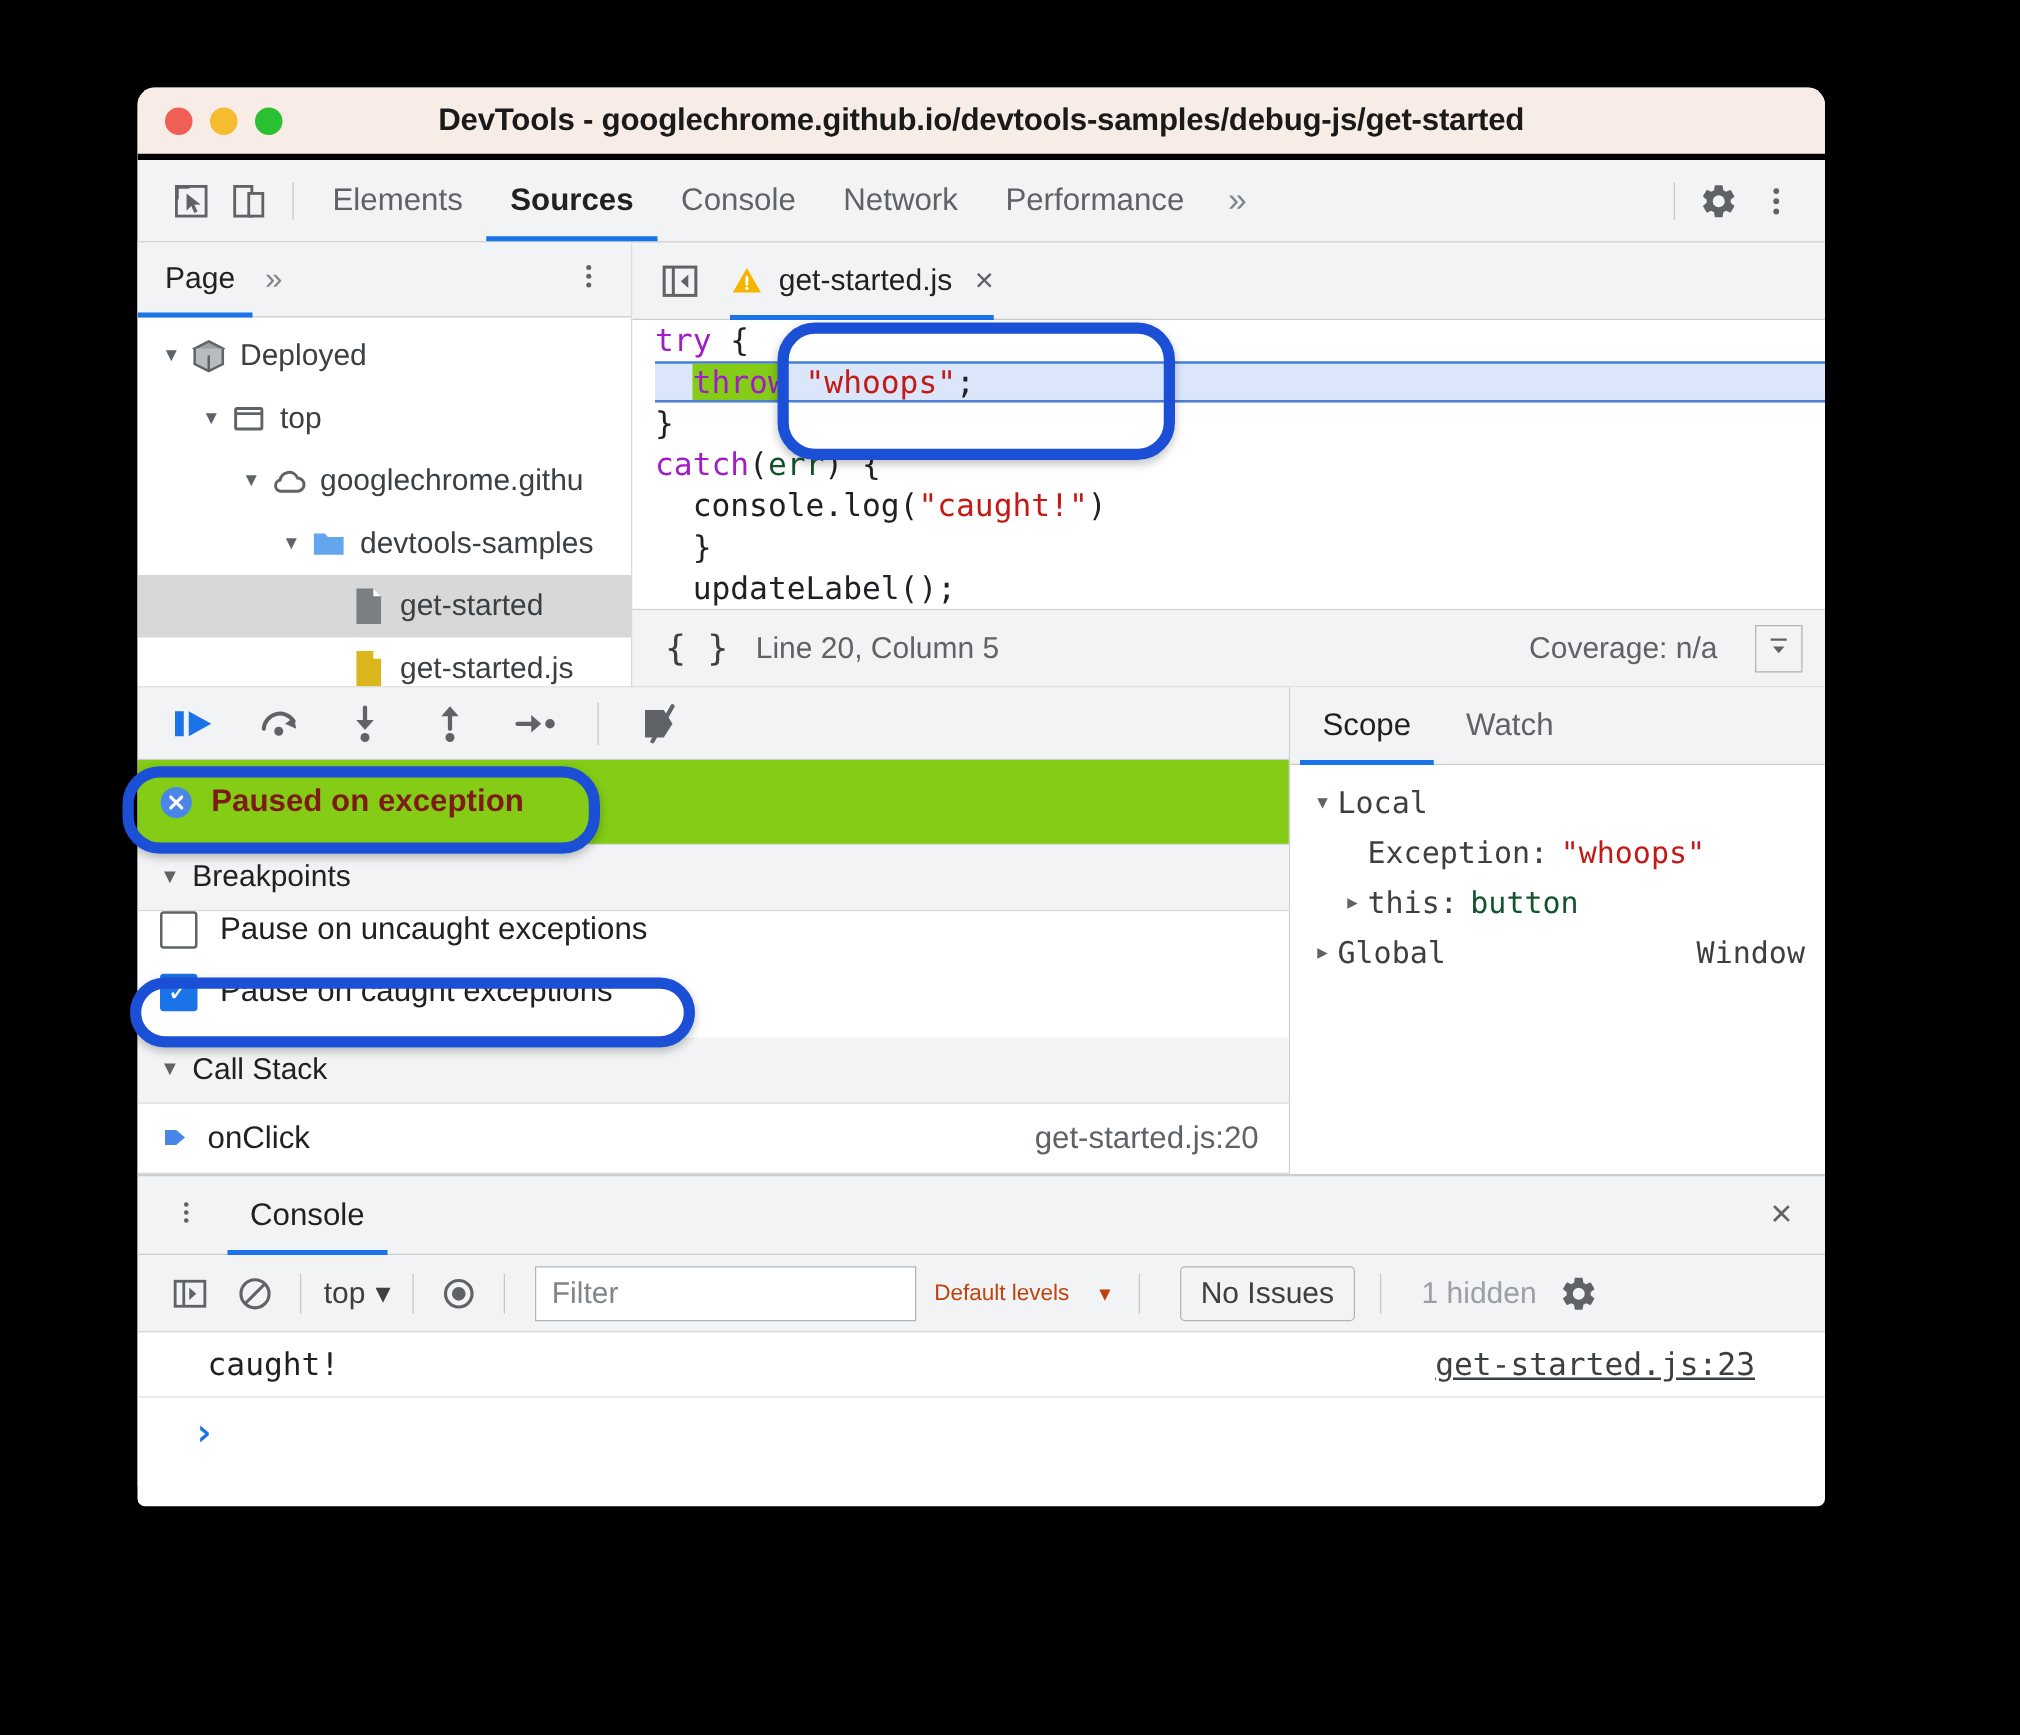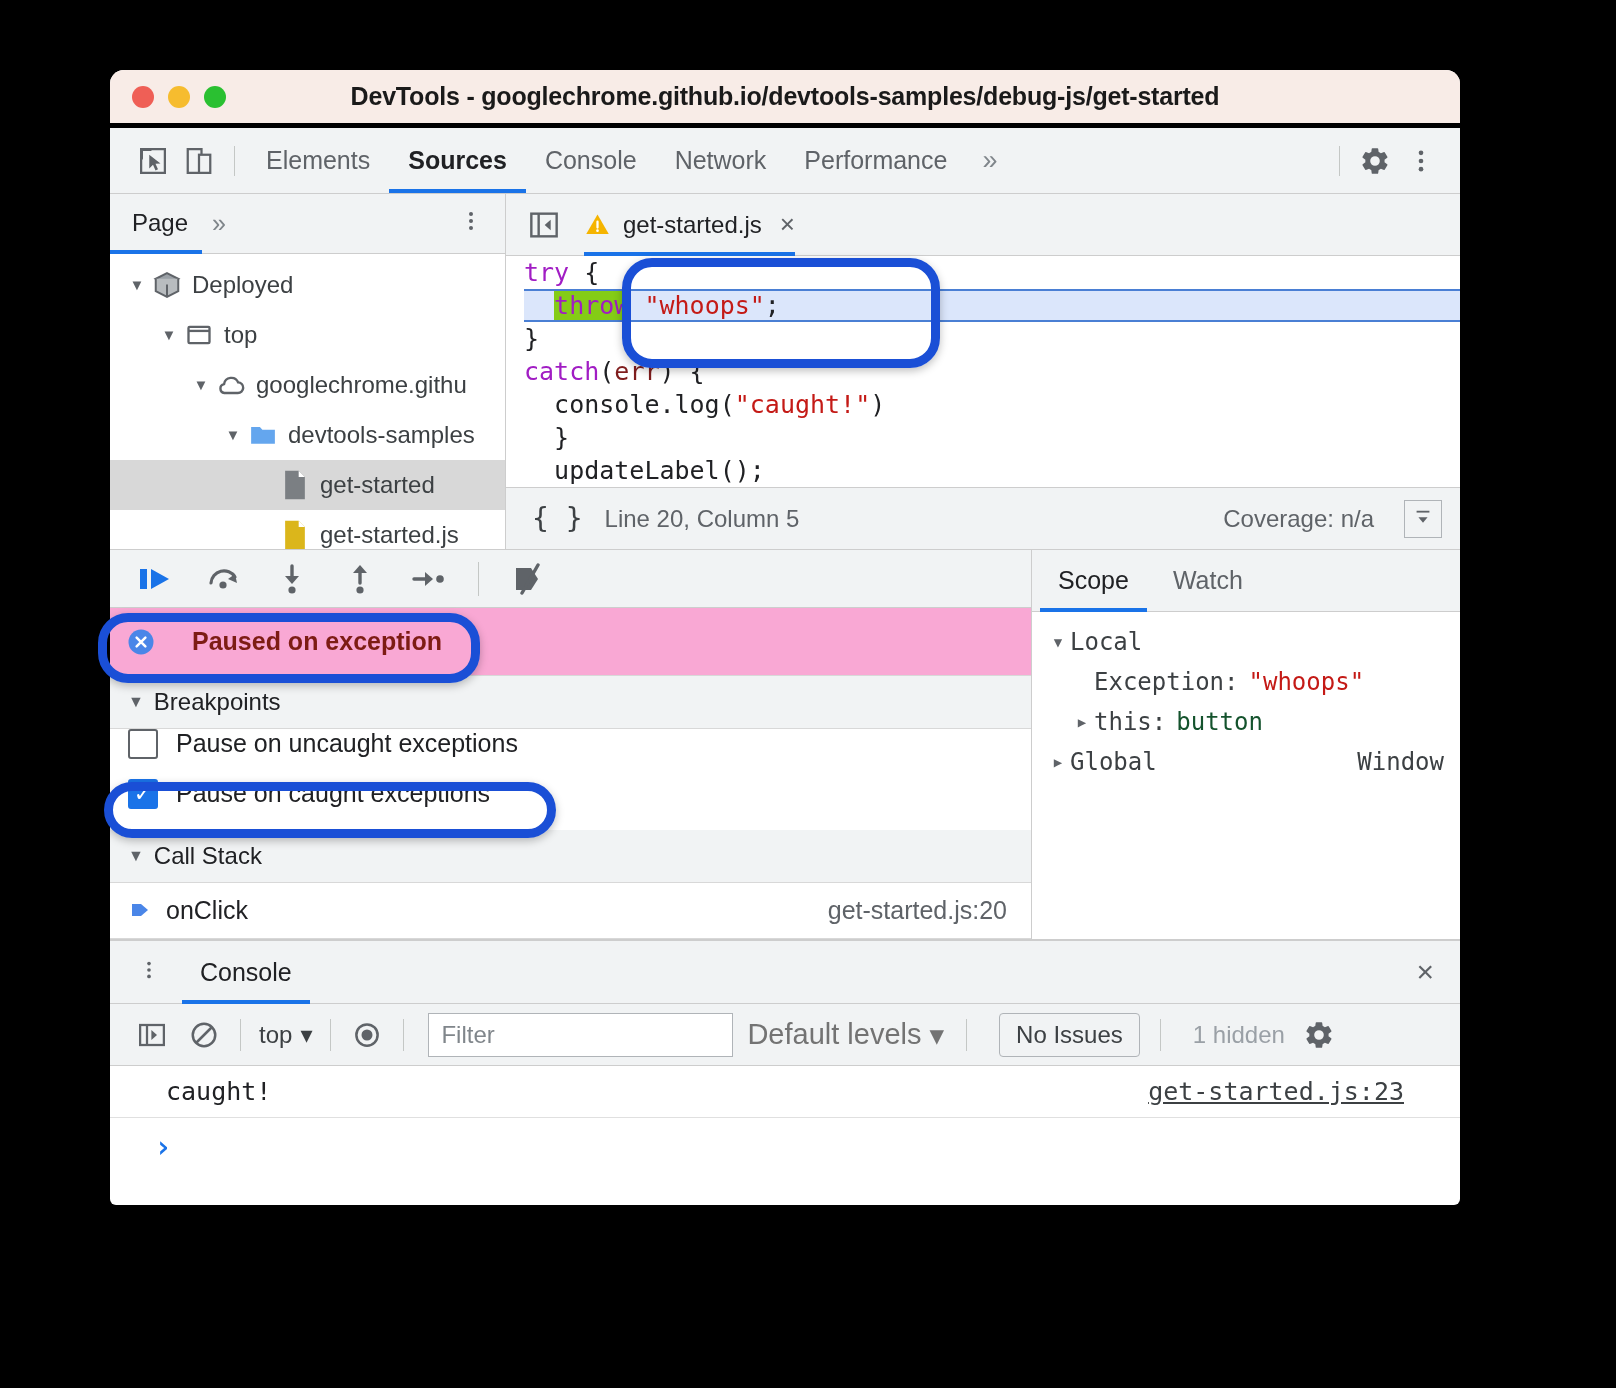--- a/index.html
+++ b/index.html
@@ -159,21 +159,21 @@
   .gutter .ln.cur { background: #e3ecfd; }
   .codelines { flex: 1; padding-left: 18px; min-width: 0; }
   .codelines .cl { height: 33px; line-height: 33px; white-space: pre; }
   .codelines .cl.cur {
     background: #dbe6fb;
     border-top: 2px solid #4a7fd4; border-bottom: 2px solid #4a7fd4;
     height: 33px; line-height: 30px;
   }
   .kw { color: #a11dc4; }
   .str { color: #c41a16; }
-  .var { color: #7f1d1d; }
+  .var { color: #14532d; }
   .sel { background: #84cc16; }
   .fn { color: #202124; }
   
   .editor-status {
     height: 62px; background: #f1f3f4;
     border-top: 1px solid #cdcdcd;
     display: flex; align-items: center;
     font-size: 24px; color: #5f6368;
   }
   .braces { margin-left: 26px; font-family: "DejaVu Sans Mono", monospace; font-size: 28px; color: #3c4043; }
@@ -196,24 +196,23 @@
     border-bottom: 1px solid #cdcdcd;
   }
   .dbg-btn {
     width: 68px; height: 100%;
     display: flex; align-items: center; justify-content: center;
   }
   .dbg-btn:first-child { margin-left: 12px; }
   .dbg-sep { width: 1px; height: 34px; background: #c4c7c5; margin: 0 16px; }
   .paused-banner {
     height: 72px;
-    background: #f9a8d4;
+    background: #84cc16;
     display: flex; align-items: center;
     border-bottom: 1px solid #d8d8d8;
-    gap: 23px;
   }
   .paused-icon { margin-left: 16px; display: flex; align-items: center; }
   .paused-text {
     margin-left: 13px;
     font-size: 25px; font-weight: bold; color: #7d1c14;
   }
   .section-header {
     height: 56px; background: #f1f3f4;
     display: flex; align-items: center;
     font-size: 24px; color: #202124;
@@ -298,21 +297,21 @@
   .ct-sep { width: 1px; height: 32px; background: #c4c7c5; margin: 0 10px; }
   .ct-ctx { display: flex; align-items: center; gap: 8px; font-size: 24px; color: #3c4043; padding: 0 8px; }
   .filter-box {
     width: 305px; height: 44px;
     border: 1px solid #b0b4b8; background: #fff;
     display: flex; align-items: center;
     margin: 0 14px;
     font-size: 24px; color: #80868b;
     padding-left: 12px;
   }
-  .levels { display: flex; align-items: center; gap: 8px; font-size: 29px; color: #737373; }
+  .levels { display: flex; align-items: center; gap: 24px; font-size: 18px; color: #c2410c; }
   .issues-btn {
     height: 44px; border: 1px solid #b0b4b8; border-radius: 4px;
     display: flex; align-items: center; padding: 0 16px;
     font-size: 24px; color: #3c4043; background: #f1f3f4;
     margin-left: 22px;
   }
   .hidden-count { font-size: 24px; color: #9aa0a6; margin-left: 22px; }
   .ct-gear { margin-left: 18px; margin-right: 16px; display: flex; align-items: center; }
   .console-out { flex: 1; background: #fff; }
   .console-msg {

